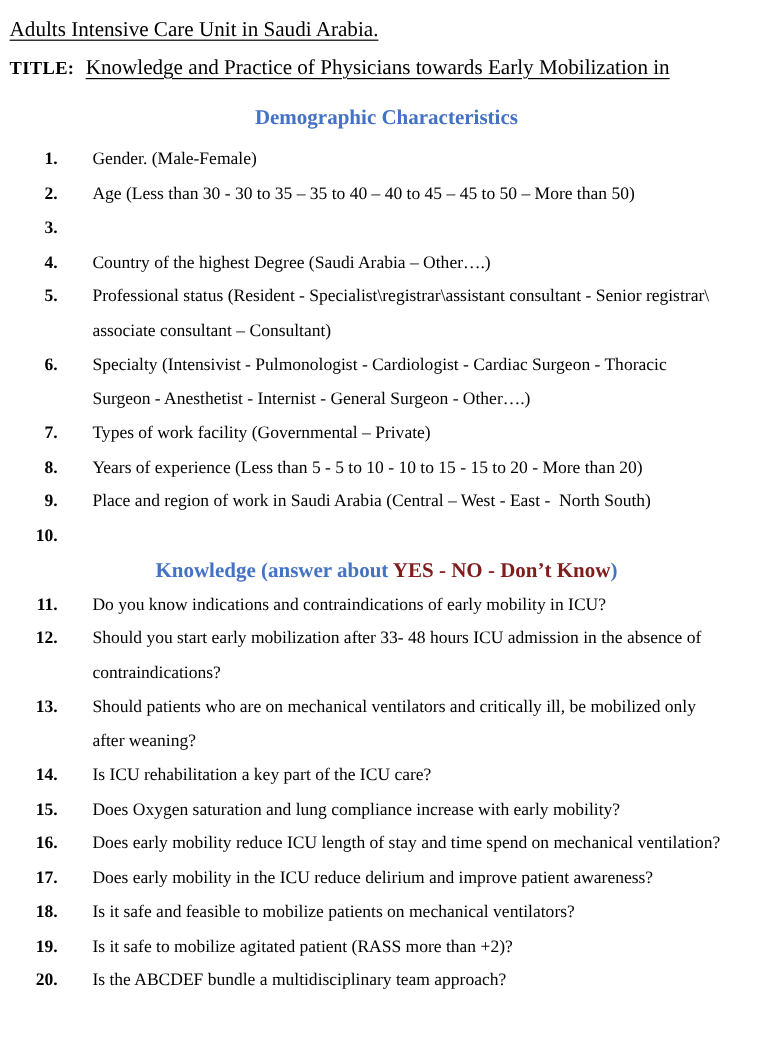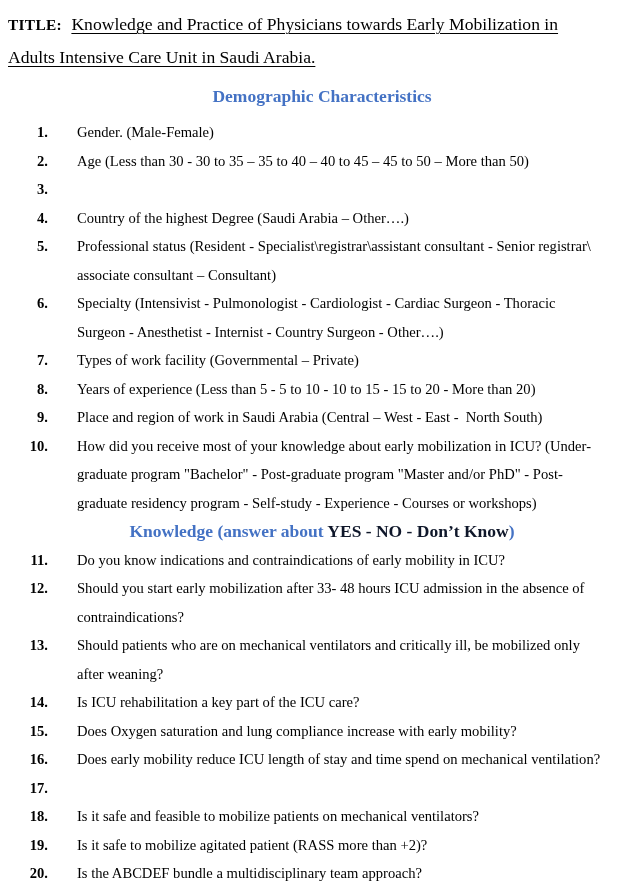--- a/index.html
+++ b/index.html
@@ -40,21 +40,21 @@
     font-size: 17.5px;
     color: #4472C4;
   }
   .heading-demographic {
     line-height: 30px;
     margin-top: 8px;
   }
   .heading-knowledge {
     line-height: 28.5px;
   }
-  .red { color: #0f172a; }
+  .red { color: #7f1d1d; }
   .qlist { margin-top: 7px; }
   .item {
     display: flex;
     align-items: flex-start;
     font-size: 14.6px;
     line-height: 28.5px;
   }
   .num {
     flex: 0 0 40px;
     text-align: right;
@@ -65,26 +65,26 @@
     padding-left: 5px;
     white-space: pre-wrap;
     margin-left: 24px;
   }
 </style>
 </head>
 <body>
 
 <div class="page">
 
+  <div class="title-line title-line2">
+    <span class="underlined">Adults Intensive Care Unit in Saudi Arabia.</span>
+  </div>
   <div class="title-line">
     <span class="title-label">TITLE:</span>
     <span class="underlined">Knowledge and Practice of Physicians towards Early Mobilization in</span>
-  </div>
-  <div class="title-line title-line2">
-    <span class="underlined">Adults Intensive Care Unit in Saudi Arabia.</span>
   </div>
 
   <div class="section-heading heading-demographic">Demographic Characteristics</div>
 
   <div class="qlist">
   <div class="item">
     <span class="num">1.</span>
     <span class="txt">Gender. (Male-Female)</span>
   </div>
 
@@ -104,43 +104,40 @@
 
   <div class="item">
     <span class="num">5.</span>
     <span class="txt">Professional status (Resident - Specialist\registrar\assistant consultant - Senior registrar\
 associate consultant – Consultant)</span>
   </div>
 
   <div class="item">
     <span class="num">6.</span>
     <span class="txt">Specialty (Intensivist - Pulmonologist - Cardiologist - Cardiac Surgeon - Thoracic
-Surgeon - Anesthetist - Internist - Country Surgeon - Other….)</span>
+Surgeon - Anesthetist - Internist - General Surgeon - Other….)</span>
   </div>
 
   <div class="item">
     <span class="num">7.</span>
     <span class="txt">Types of work facility (Governmental – Private)</span>
   </div>
 
   <div class="item">
     <span class="num">8.</span>
     <span class="txt">Years of experience (Less than 5 - 5 to 10 - 10 to 15 - 15 to 20 - More than 20)</span>
   </div>
 
   <div class="item">
     <span class="num">9.</span>
     <span class="txt">Place and region of work in Saudi Arabia (Central – West - East -  North South)</span>
   </div>
 
   <div class="item">
     <span class="num">10.</span>
-    <span class="txt">How did you receive most of your knowledge about early mobilization in ICU? (Under-
-graduate program "Bachelor" - Post-graduate program "Master and/or PhD" - Post-
-graduate residency program - Self-study - Experience - Courses or workshops)</span>
   </div>
 </div>
 
   <div class="section-heading heading-knowledge"><span>Knowledge (answer about </span><span class="red">YES - NO - Don’t Know</span><span>)</span></div>
 
   <div>
   <div class="item">
     <span class="num">11.</span>
     <span class="txt">Do you know indications and contraindications of early mobility in ICU?</span>
   </div>
@@ -167,20 +164,21 @@
     <span class="txt">Does Oxygen saturation and lung compliance increase with early mobility?</span>
   </div>
 
   <div class="item">
     <span class="num">16.</span>
     <span class="txt">Does early mobility reduce ICU length of stay and time spend on mechanical ventilation?</span>
   </div>
 
   <div class="item">
     <span class="num">17.</span>
+    <span class="txt">Does early mobility in the ICU reduce delirium and improve patient awareness?</span>
   </div>
 
   <div class="item">
     <span class="num">18.</span>
     <span class="txt">Is it safe and feasible to mobilize patients on mechanical ventilators?</span>
   </div>
 
   <div class="item">
     <span class="num">19.</span>
     <span class="txt">Is it safe to mobilize agitated patient (RASS more than +2)?</span>

